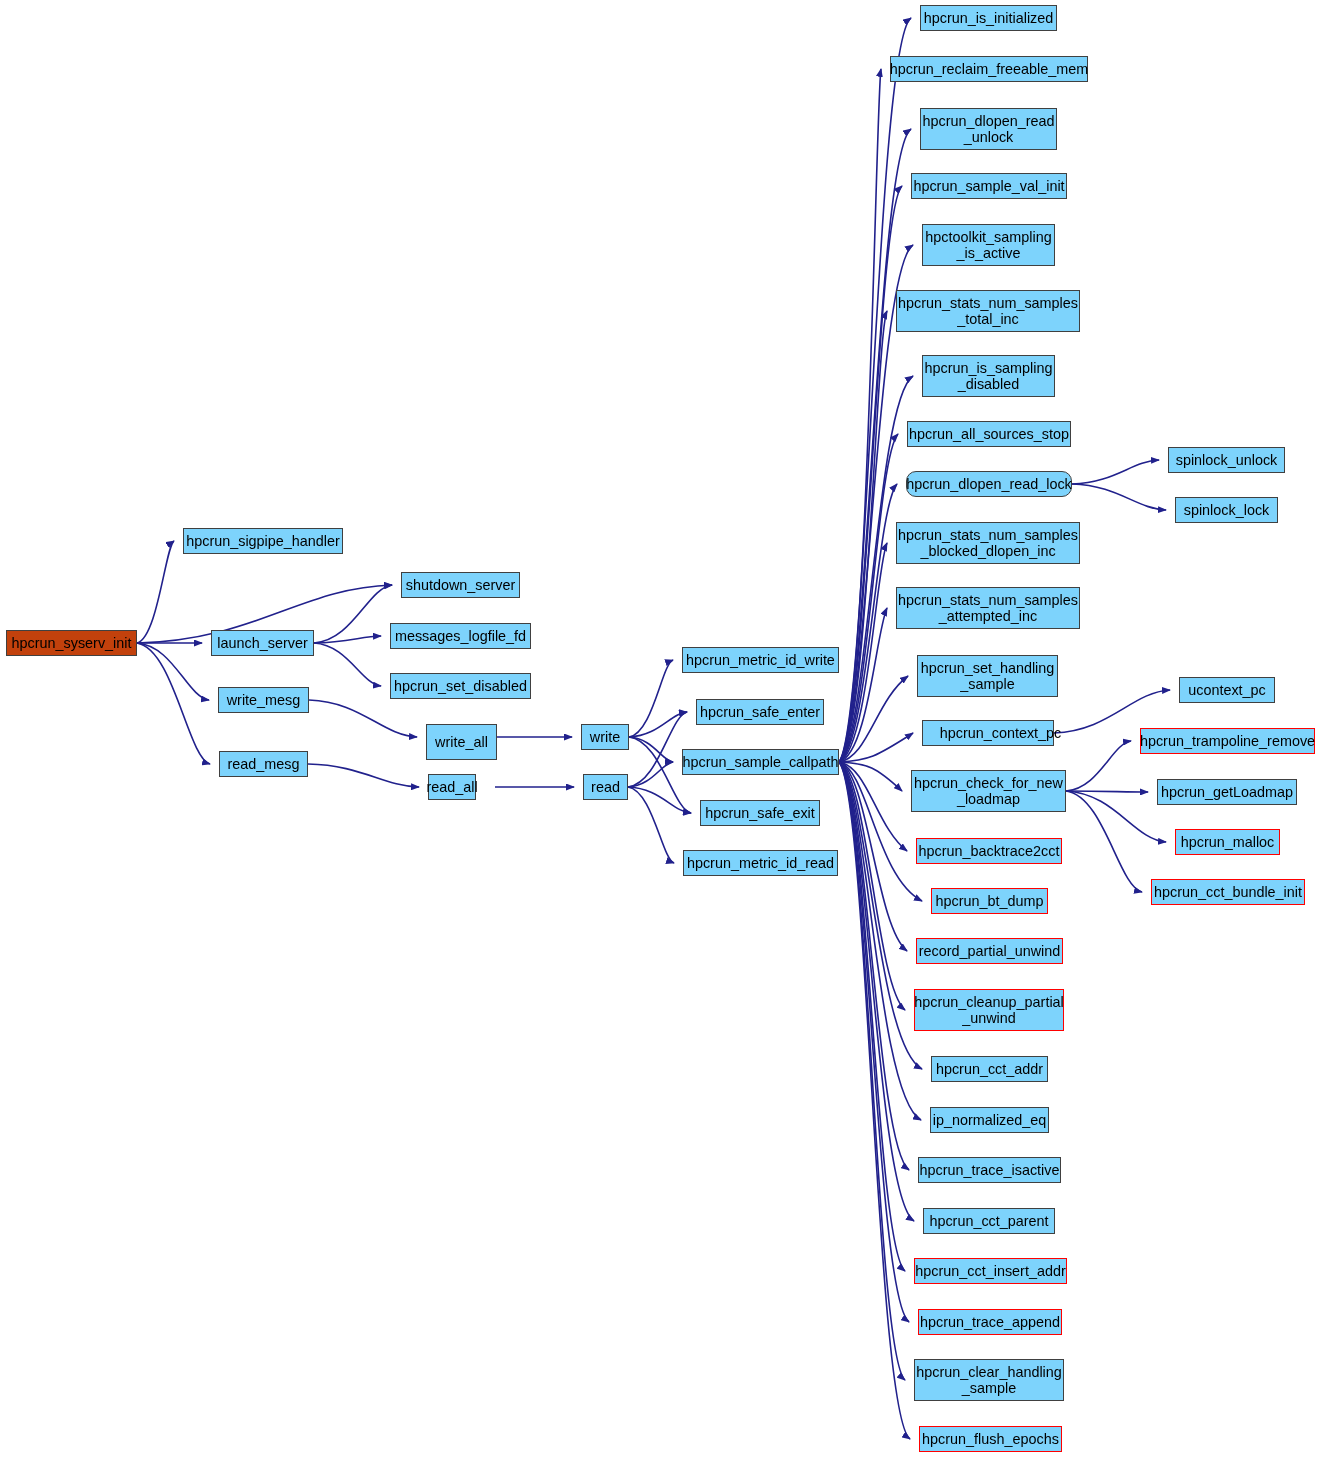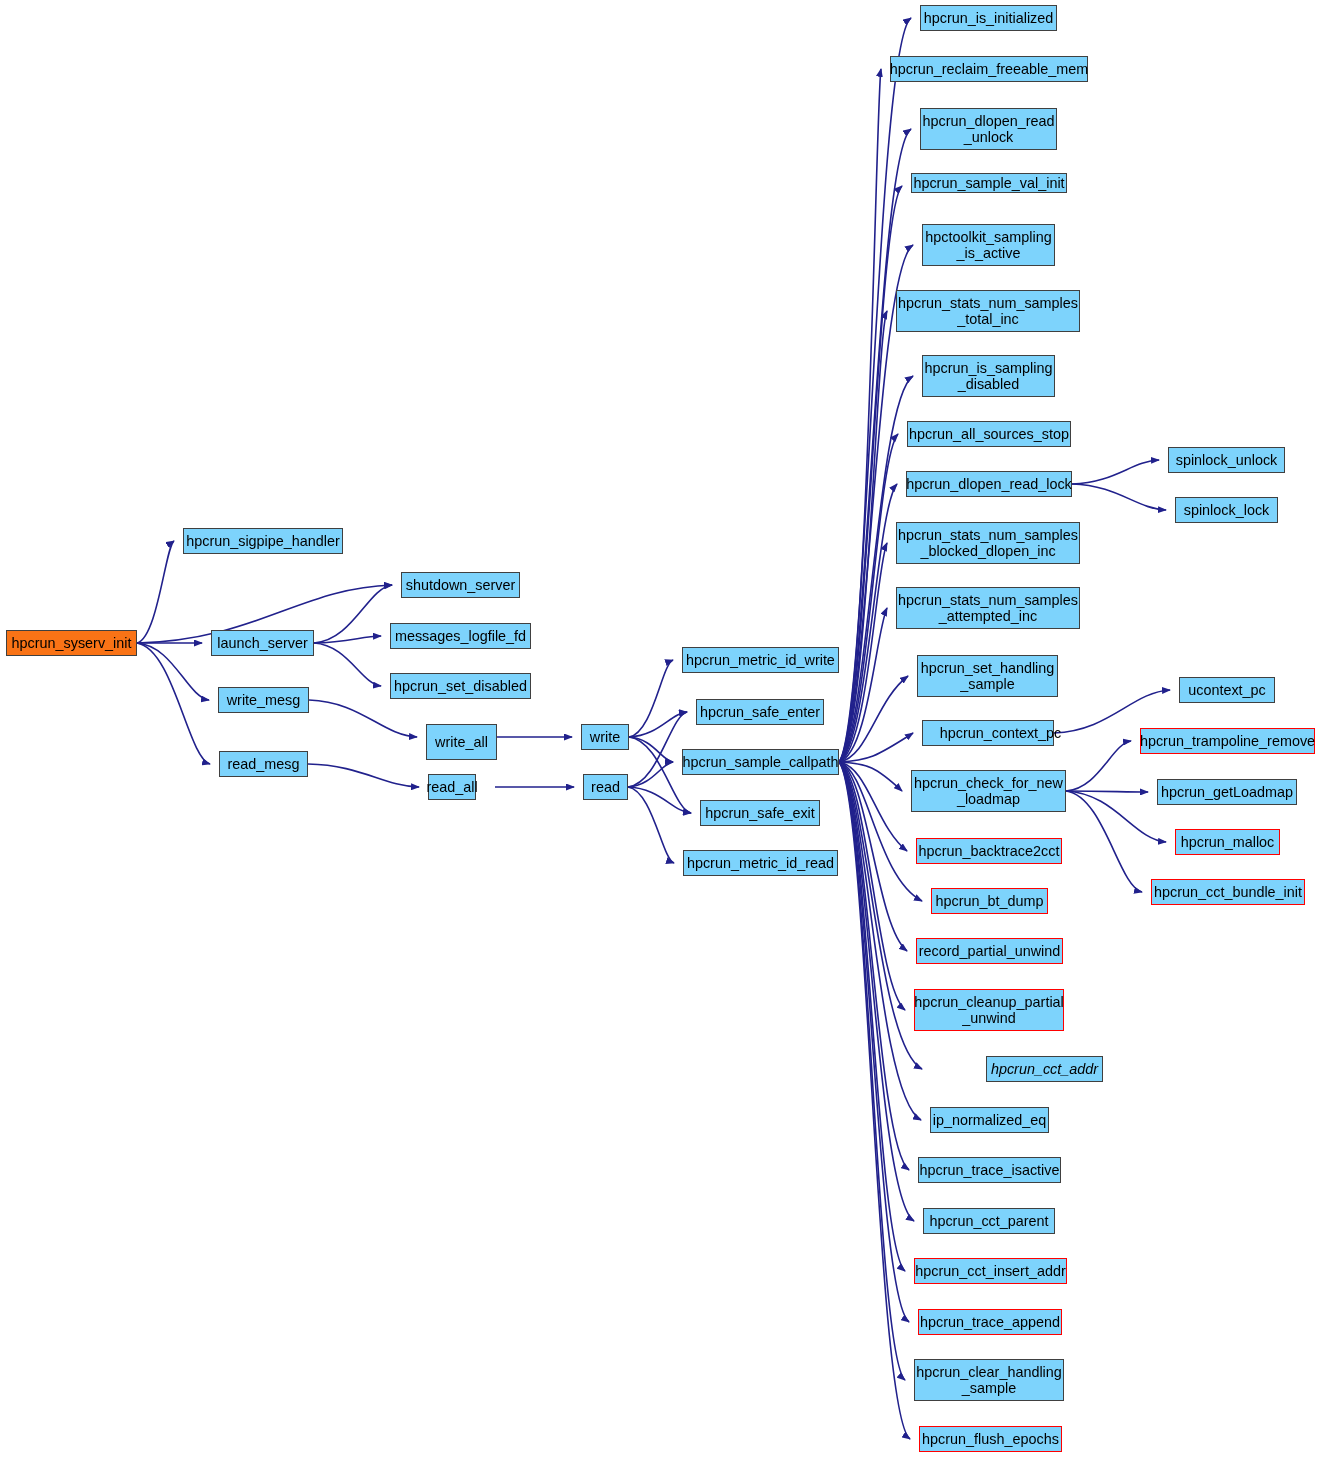--- a/index.html
+++ b/index.html
@@ -26,21 +26,21 @@
     text-align:center;
     font-size:14.4px;
     line-height:16px;
     color:#000000;
     background:#7dd3fc;
     border:1px solid #404040;
     white-space:pre;
     letter-spacing:0px;
   }
   .node.root{
-    background:#f97316;
+    background:#c2410c;
     border:1px solid #404040;
   }
   .node.red{
     border:1px solid #ff0000;
   }
 </style>
 </head>
 <body>
 
 <div id="canvas">
@@ -121,29 +121,29 @@
       <div class="node" style="left: 583px; top: 774px; width: 45px; height: 26px;">read</div>
       <div class="node" style="left: 682px; top: 647px; width: 157px; height: 26px;">hpcrun_metric_id_write</div>
       <div class="node" style="left: 696px; top: 699px; width: 128px; height: 26px;">hpcrun_safe_enter</div>
       <div class="node" style="left: 682px; top: 749px; width: 157px; height: 26px;">hpcrun_sample_callpath</div>
       <div class="node" style="left: 700px; top: 800px; width: 120px; height: 26px;">hpcrun_safe_exit</div>
       <div class="node" style="left: 683px; top: 850px; width: 155px; height: 26px;">hpcrun_metric_id_read</div>
       <div class="node" style="left: 920px; top: 5px; width: 137px; height: 26px;">hpcrun_is_initialized</div>
       <div class="node" style="left: 890px; top: 56px; width: 198px; height: 26px;">hpcrun_reclaim_freeable_mem</div>
       <div class="node" style="left: 920px; top: 108px; width: 137px; height: 42px;">hpcrun_dlopen_read
 _unlock</div>
-      <div class="node" style="left: 911px; top: 173px; width: 156px; height: 20px;">hpcrun_sample_val_init</div>
+      <div class="node" style="left: 911px; top: 173px; width: 156px; height: 26px;">hpcrun_sample_val_init</div>
       <div class="node" style="left: 922px; top: 224px; width: 133px; height: 42px;">hpctoolkit_sampling
 _is_active</div>
       <div class="node" style="left: 896px; top: 290px; width: 184px; height: 42px;">hpcrun_stats_num_samples
 _total_inc</div>
       <div class="node" style="left: 922px; top: 355px; width: 133px; height: 42px;">hpcrun_is_sampling
 _disabled</div>
       <div class="node" style="left: 907px; top: 421px; width: 164px; height: 26px;">hpcrun_all_sources_stop</div>
-      <div class="node" style="left: 906px; top: 471px; width: 166px; height: 26px;">hpcrun_dlopen_read_lock</div>
+      <div class="node" style="left: 906px; top: 471px; width: 166px; height: 26px; border-radius: 10px;">hpcrun_dlopen_read_lock</div>
       <div class="node" style="left: 1168px; top: 447px; width: 117px; height: 26px;">spinlock_unlock</div>
       <div class="node" style="left: 1175px; top: 497px; width: 103px; height: 26px;">spinlock_lock</div>
       <div class="node" style="left: 896px; top: 522px; width: 184px; height: 42px;">hpcrun_stats_num_samples
 _blocked_dlopen_inc</div>
       <div class="node" style="left: 896px; top: 587px; width: 184px; height: 42px;">hpcrun_stats_num_samples
 _attempted_inc</div>
       <div class="node" style="left: 917px; top: 655px; width: 141px; height: 42px;">hpcrun_set_handling
 _sample</div>
       <div class="node" style="left: 922px; top: 720px; width: 132px; height: 26px; padding-left: 25px;">hpcrun_context_pc</div>
       <div class="node" style="left: 1179px; top: 677px; width: 96px; height: 26px;">ucontext_pc</div>
@@ -151,21 +151,21 @@
       <div class="node" style="left: 911px; top: 770px; width: 155px; height: 42px;">hpcrun_check_for_new
 _loadmap</div>
       <div class="node" style="left: 1157px; top: 779px; width: 140px; height: 26px;">hpcrun_getLoadmap</div>
       <div class="node red" style="left: 1175px; top: 829px; width: 105px; height: 26px;">hpcrun_malloc</div>
       <div class="node red" style="left: 1151px; top: 879px; width: 154px; height: 26px;">hpcrun_cct_bundle_init</div>
       <div class="node red" style="left: 916px; top: 838px; width: 146px; height: 26px;">hpcrun_backtrace2cct</div>
       <div class="node red" style="left: 931px; top: 888px; width: 117px; height: 26px;">hpcrun_bt_dump</div>
       <div class="node red" style="left: 916px; top: 938px; width: 147px; height: 26px;">record_partial_unwind</div>
       <div class="node red" style="left: 914px; top: 989px; width: 150px; height: 42px;">hpcrun_cleanup_partial
 _unwind</div>
-      <div class="node" style="left: 986px; top: 1056px; width: 117px; height: 26px; font-style: italic;">hpcrun_cct_addr</div>
+      <div class="node" style="left: 931px; top: 1056px; width: 117px; height: 26px;">hpcrun_cct_addr</div>
       <div class="node" style="left: 930px; top: 1107px; width: 119px; height: 26px;">ip_normalized_eq</div>
       <div class="node" style="left: 918px; top: 1157px; width: 143px; height: 26px;">hpcrun_trace_isactive</div>
       <div class="node" style="left: 923px; top: 1208px; width: 132px; height: 26px;">hpcrun_cct_parent</div>
       <div class="node red" style="left: 914px; top: 1258px; width: 153px; height: 26px;">hpcrun_cct_insert_addr</div>
       <div class="node red" style="left: 918px; top: 1309px; width: 144px; height: 26px;">hpcrun_trace_append</div>
       <div class="node" style="left: 914px; top: 1359px; width: 150px; height: 42px;">hpcrun_clear_handling
 _sample</div>
       <div class="node red" style="left: 919px; top: 1426px; width: 143px; height: 26px;">hpcrun_flush_epochs</div>
     </div>
 </div>

